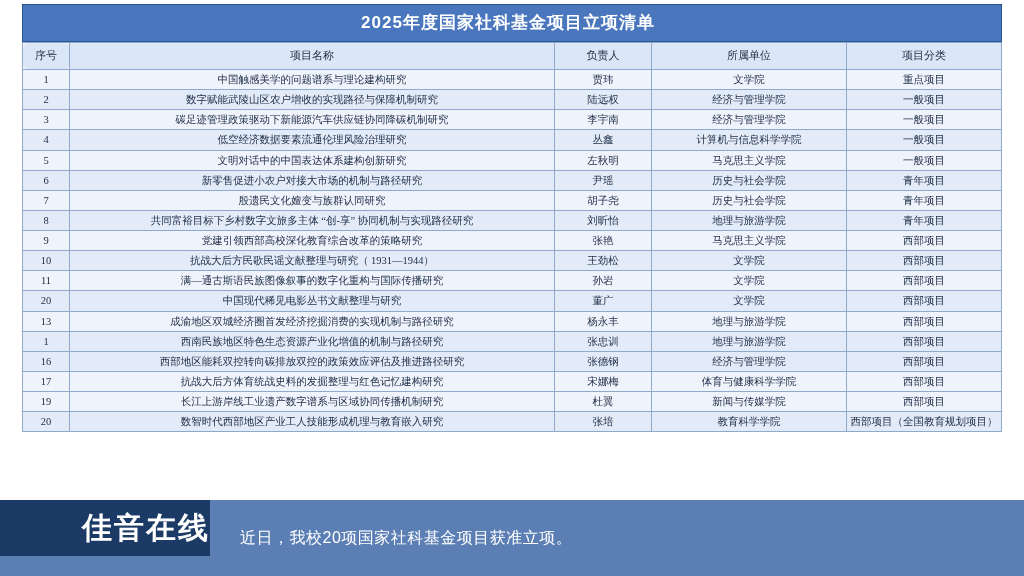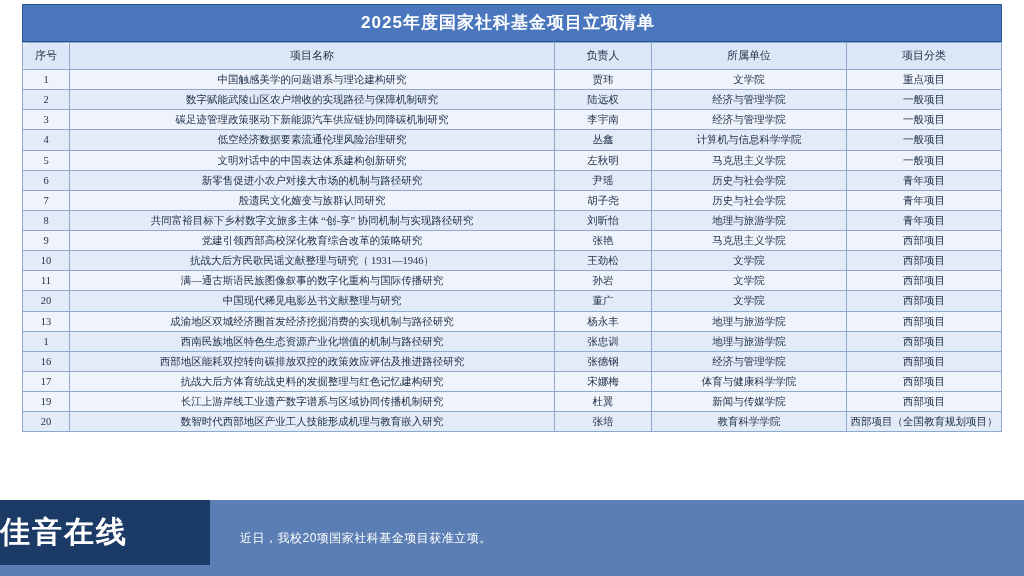--- a/index.html
+++ b/index.html
@@ -80,42 +80,42 @@
   .banner-inner {
     position: relative;
     width: 100%;
     height: 100%;
   }
   .brand-box {
     position: absolute;
     left: 0;
     top: 0;
     width: 210px;
-    height: 65px;
+    height: 56px;
     background: #1b3a66;
     display: flex;
     align-items: center;
-    justify-content: flex-start;
+    justify-content: flex-end;
   }
   .brand-text {
     color: #ffffff;
     font-size: 30px;
     font-weight: bold;
     letter-spacing: 2px;
     font-family: "Liberation Sans", sans-serif;
   }
   .banner-caption {
     position: absolute;
     left: 240px;
     top: 0;
     height: 76px;
     display: flex;
     align-items: center;
     color: #ffffff;
-    font-size: 12px;
+    font-size: 16px;
     letter-spacing: 0.5px;
     font-family: "Liberation Sans", sans-serif;
   }
   .white-gap {
     position: absolute;
     left: 0;
     bottom: 76px;
     width: 1024px;
     height: 10px;
     background: #ffffff;
@@ -199,21 +199,21 @@
           </tr>
           <tr class="odd">
             <td class="c-no">9</td>
             <td class="c-name">党建引领西部高校深化教育综合改革的策略研究</td>
             <td class="c-person">张艳</td>
             <td class="c-unit">马克思主义学院</td>
             <td class="c-cat">西部项目</td>
           </tr>
           <tr class="even">
             <td class="c-no">10</td>
-            <td class="c-name">抗战大后方民歌民谣文献整理与研究（ 1931—1946）</td>
+            <td class="c-name">抗战大后方民歌民谣文献整理与研究（ 1931—1944）</td>
             <td class="c-person">王劲松</td>
             <td class="c-unit">文学院</td>
             <td class="c-cat">西部项目</td>
           </tr>
           <tr class="odd">
             <td class="c-no">11</td>
             <td class="c-name">满—通古斯语民族图像叙事的数字化重构与国际传播研究</td>
             <td class="c-person">孙岩</td>
             <td class="c-unit">文学院</td>
             <td class="c-cat">西部项目</td>

